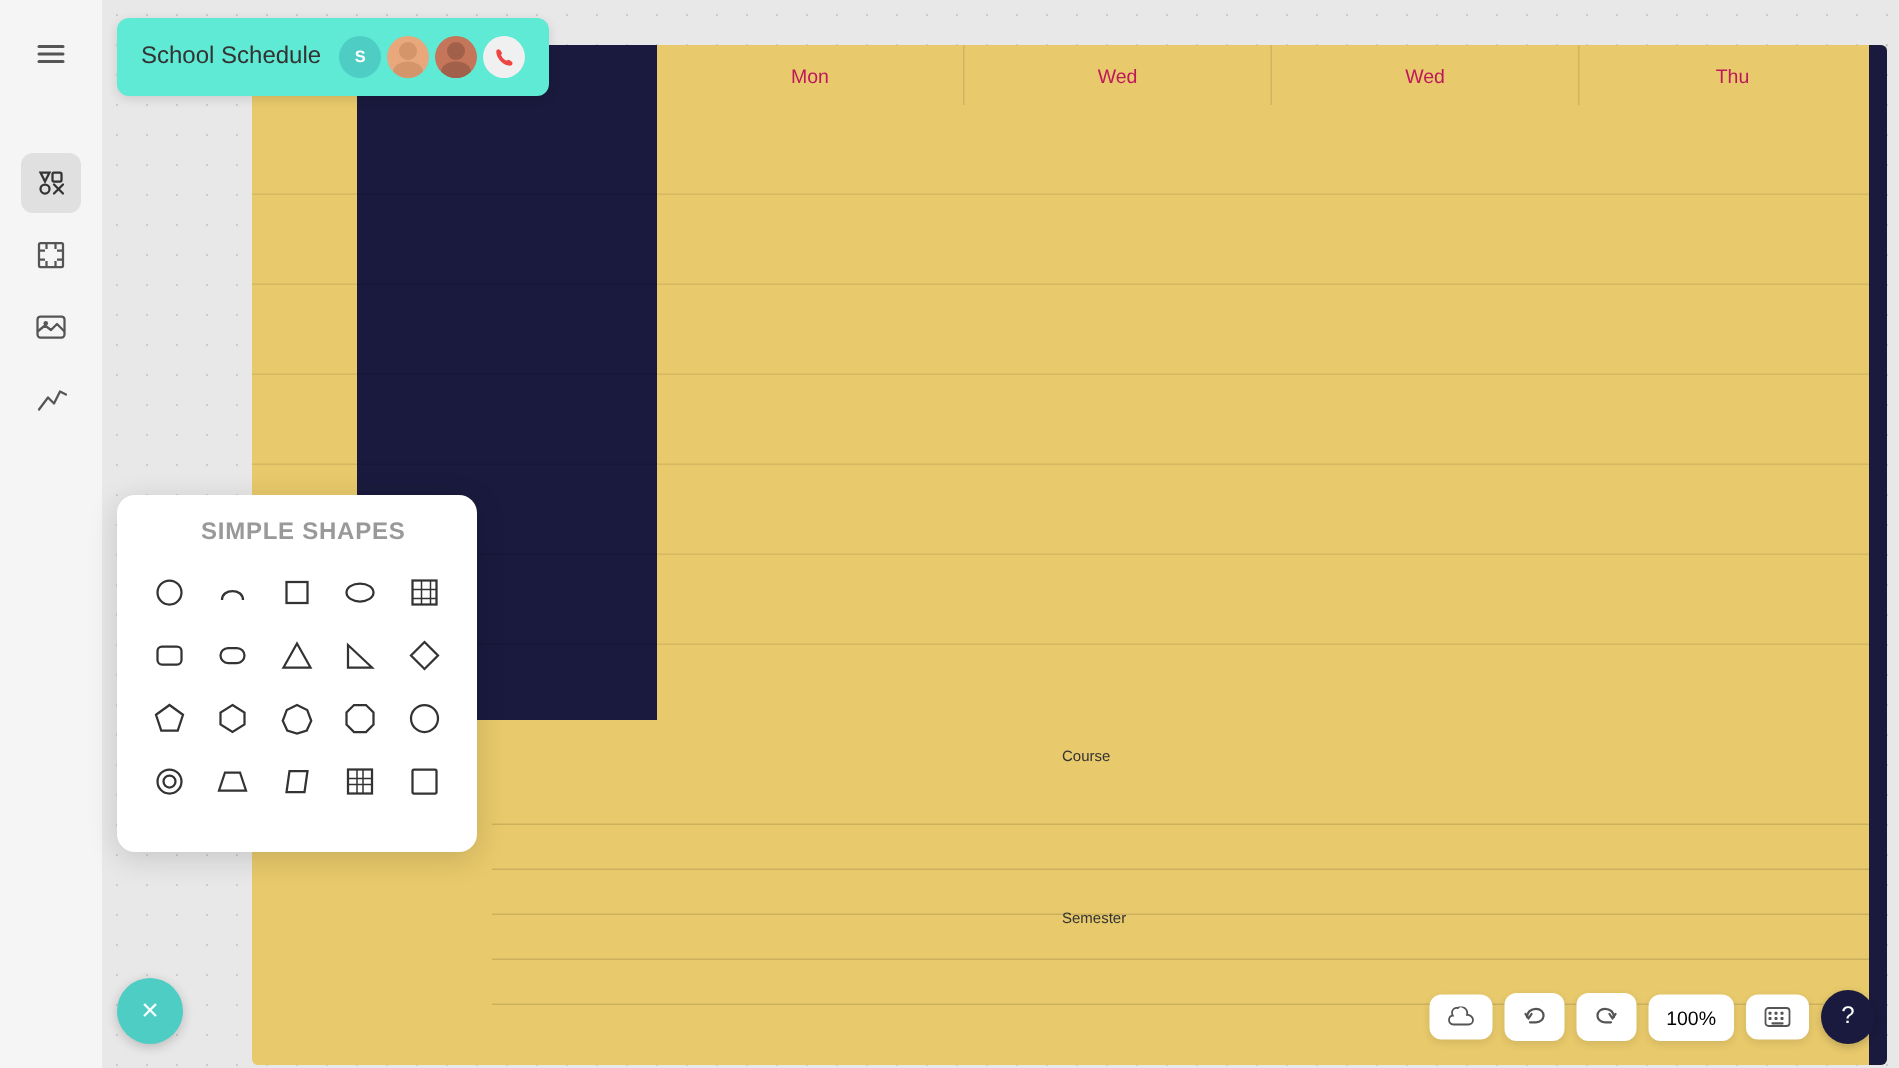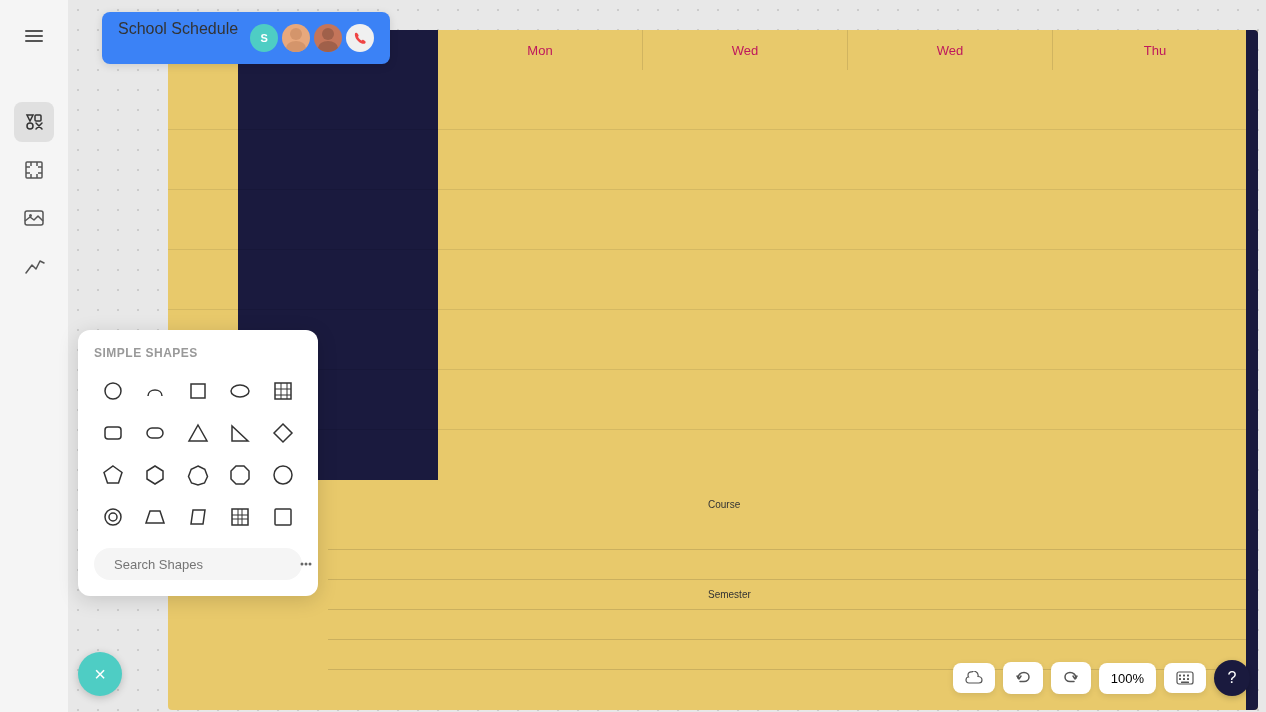--- a/index.html
+++ b/index.html
@@ -3,29 +3,29 @@
   <meta charset="utf-8">
   <style>
     * { margin: 0; padding: 0; box-sizing: border-box; }
     body { width: 1266px; height: 712px; overflow: hidden; font-family: -apple-system, BlinkMacSystemFont, 'Segoe UI', sans-serif; background: #f0f0f0; position: relative; }
 
     
     .header {
       position: absolute;
       top: 12px;
       left: 78px;
-      background: #3b82f6;
+      background: #5eead4;
       border-radius: 8px;
       padding: 8px 16px;
       display: flex;
+      align-items: center;
       gap: 12px;
       box-shadow: 0 2px 8px rgba(0,0,0,0.12);
       z-index: 100;
       height: 52px;
-      margin-left: 24px;
     }
     .header-title { font-size: 16px; font-weight: 500; color: #333; }
     .header-avatars { display: flex; gap: 4px; align-items: center; }
     .avatar { width: 28px; height: 28px; border-radius: 50%; display: flex; align-items: center; justify-content: center; font-size: 11px; font-weight: 600; color: white; }
     .avatar-s { background: #4ECDC4; }
     .avatar-img1 { background: #E8A87C; overflow: hidden; }
     .avatar-img2 { background: #C4755A; overflow: hidden; }
     .call-btn { width: 28px; height: 28px; border-radius: 50%; background: #f0f0f0; display: flex; align-items: center; justify-content: center; border: none; cursor: pointer; }
 
     
@@ -134,26 +134,27 @@
       left: 78px;
       top: 330px;
       width: 240px;
       background: white;
       border-radius: 12px;
       box-shadow: 0 4px 20px rgba(0,0,0,0.15);
       z-index: 200;
       padding: 16px;
     }
     .panel-section-title {
-      font-size: 12px;
+      font-size: 16px;
       font-weight: 600;
       color: #999;
       letter-spacing: 0.5px;
       text-transform: uppercase;
       margin-bottom: 12px;
+      margin-left: 40px;
     }
     .shapes-grid {
       display: grid;
       grid-template-columns: repeat(5, 1fr);
       gap: 4px;
       margin-bottom: 12px;
     }
     .shape-item {
       width: 38px;
       height: 38px;
@@ -391,21 +392,21 @@
     <div class="grid-lines">
       <div class="grid-row"></div>
       <div class="grid-row"></div>
       <div class="grid-row"></div>
       <div class="grid-row"></div>
       <div class="grid-row"></div>
       <div class="grid-row"></div>
     </div>
 
     <span class="label-text" style="left: 540px; bottom: 200px;">Course</span>
-    <span class="label-text" style="left: 540px; bottom: 110px; margin-top: 20px;">Semester</span>
+    <span class="label-text" style="left: 540px; bottom: 92px; margin-top: 20px;">Semester</span>
 
     <div style="position:absolute; bottom:160px; left:160px; right:0; height:1px; background:rgba(0,0,0,0.12);"></div>
     <div style="position:absolute; bottom:130px; left:160px; right:0; height:1px; background:rgba(0,0,0,0.12);"></div>
     <div style="position:absolute; bottom:100px; left:160px; right:0; height:1px; background:rgba(0,0,0,0.12);"></div>
     <div style="position:absolute; bottom:70px; left:160px; right:0; height:1px; background:rgba(0,0,0,0.12);"></div>
     <div style="position:absolute; bottom:40px; left:160px; right:0; height:1px; background:rgba(0,0,0,0.12);"></div>
 
     <div style="position:absolute; top:0; right:0; width:12px; height:100%; background:#1a1a3e; border-radius:0 4px 4px 0;"></div>
   </div>
 </div>
@@ -523,34 +524,20 @@
         </svg>
     </div>
     <div class="shape-item">
       <svg class="shape-svg" viewBox="0 0 22 22">
           <rect x="3" y="3" width="16" height="16" rx="1" stroke="#333" stroke-width="1.5" fill="none"></rect>
         </svg>
     </div>
   </div>
 
 
-  <div class="search-row">
-    <svg width="14" height="14" viewBox="0 0 14 14" fill="none">
-        <circle cx="6" cy="6" r="4.5" stroke="#999" stroke-width="1.5"></circle>
-        <line x1="9.5" y1="9.5" x2="13" y2="13" stroke="#999" stroke-width="1.5" stroke-linecap="round"></line>
-      </svg>
-    <input type="text" class="search-input" placeholder="Search Shapes" style="">
-    <button class="search-more-btn">
-      <svg width="16" height="16" viewBox="0 0 16 16" fill="none">
-          <circle cx="4" cy="8" r="1.5" fill="#666"></circle>
-          <circle cx="8" cy="8" r="1.5" fill="#666"></circle>
-          <circle cx="12" cy="8" r="1.5" fill="#666"></circle>
-        </svg>
-    </button>
-  </div>
 </div>
 
 <div class="bottom-toolbar">
   <button class="toolbar-btn">
     <svg width="18" height="14" viewBox="0 0 18 14" fill="none">
         <path d="M14 12H4C2 12 1 10.5 1 9C1 7.5 2 6 3.5 6C3.2 5.5 3 4.8 3 4C3 2 4.8 0.5 7 1C7.8 0 9 -0.5 10.5 0.5C12.5 1.5 13.5 3.5 13 5.5C15 5.5 17 7 17 9C17 11 15.5 12 14 12Z" stroke="#555" stroke-width="1.2" fill="none"></path>
       </svg>
   </button>
   <button class="toolbar-btn">
     <svg width="16" height="16" viewBox="0 0 16 16" fill="none">

